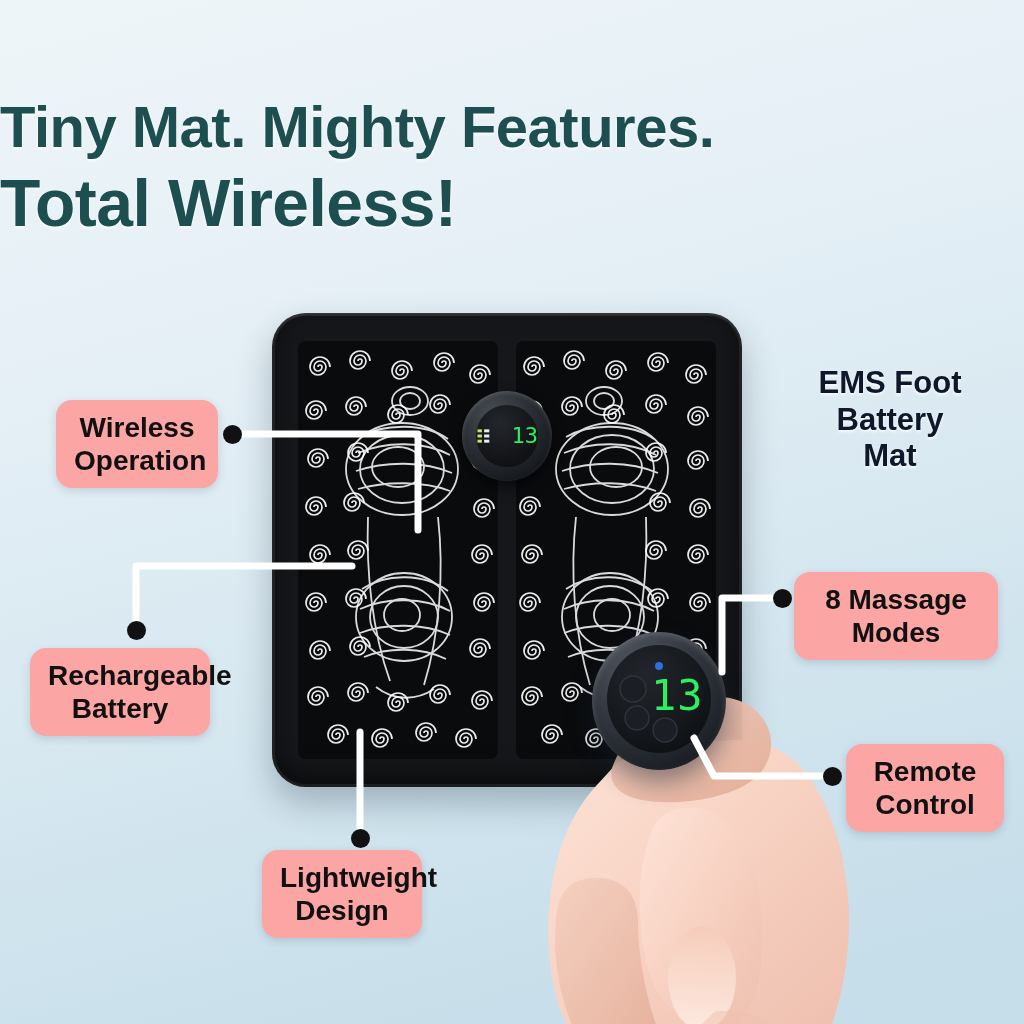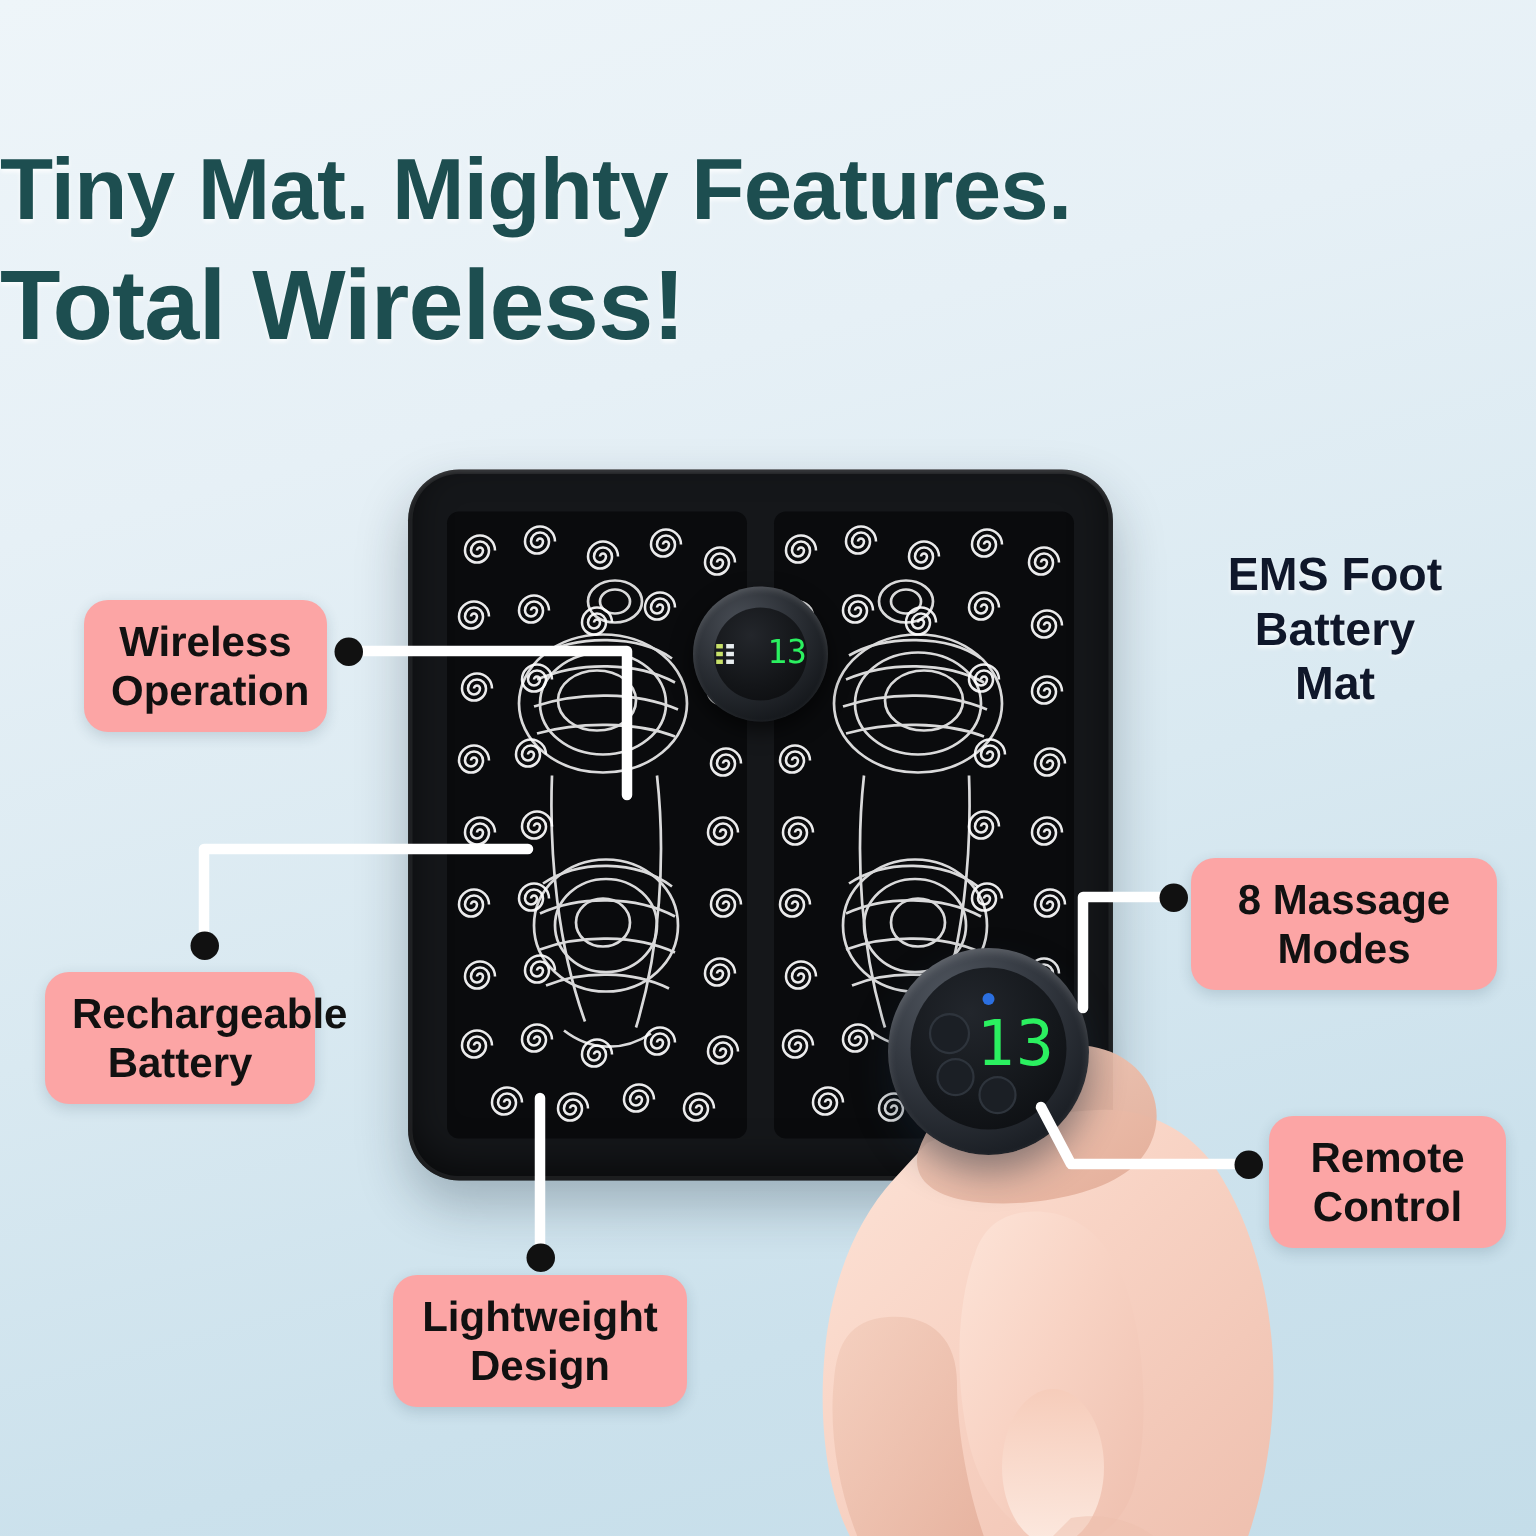--- a/index.html
+++ b/index.html
@@ -332,21 +332,21 @@
   <div class="dot" style="left:351px; top:829px;"></div>
   <div class="dot" style="left:773px; top:589px;"></div>
   <div class="dot" style="left:823px; top:767px;"></div>
 
   <div class="callout" style="left:56px; top:400px; width:162px;">Wireless
 Operation</div>
 
   <div class="callout" style="left:30px; top:648px; width:180px;">Rechargeable
 Battery</div>
 
-  <div class="callout" style="left:262px; top:850px; width:196px;">Lightweight
+  <div class="callout" style="left:262px; top:850px; width:160px;">Lightweight
 Design</div>
 
   <div class="callout" style="left:794px; top:572px; width:204px;">8 Massage
 Modes</div>
 
   <div class="callout" style="left:846px; top:744px; width:158px;">Remote
 Control</div>
 
 </div>
 

